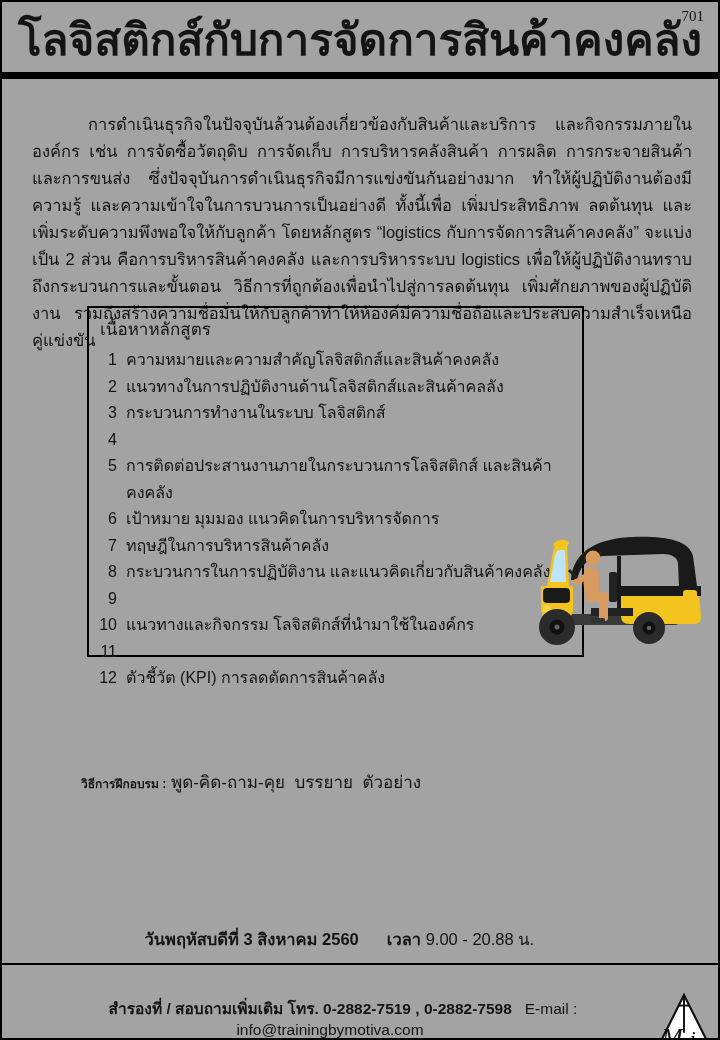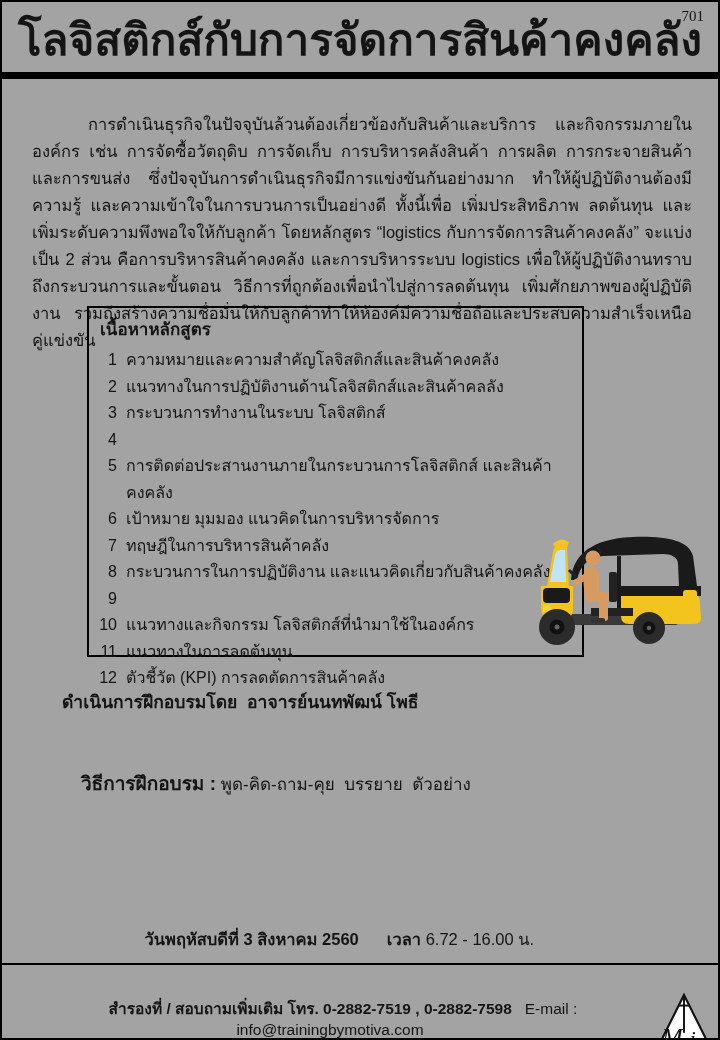--- a/index.html
+++ b/index.html
@@ -12,30 +12,30 @@
   .page-num{position:absolute;top:6px;right:14px;font-size:15px;font-family:"Liberation Serif",serif;}
   .title{position:absolute;top:10px;left:0;width:100%;text-align:center;
          font-size:44px;font-weight:700;line-height:56px;}
   .thick-rule{position:absolute;top:70px;left:0;width:100%;height:7px;background:#000;}
   
   .intro{position:absolute;top:109px;left:30px;width:660px;
          font-size:16.5px;line-height:27px;text-align:justify;text-indent:56px;}
   
   .course-box{position:absolute;left:85px;top:304px;width:497px;height:351px;
               border:2px solid #000;box-sizing:border-box;}
-  .course-heading{font-weight:700;font-size:17px;padding:7px 0 3px 11px;}
+  .course-heading{font-weight:400;font-size:17px;padding:7px 0 3px 11px;}
   .course-list{margin:2px 0 0 0;padding:0;list-style:none;}
   .course-list li{display:flex;line-height:26.5px;font-size:16px;}
   .course-list .num{width:28px;text-align:right;flex:0 0 28px;margin-right:9px;}
   
   .tuktuk{position:absolute;left:531px;top:526px;width:180px;height:127px;z-index:3;}
   
   .trainer{position:absolute;left:60px;top:686px;font-size:17.5px;font-weight:700;white-space:pre-wrap;}
   .method{position:absolute;left:60px;top:746px;font-size:17px;white-space:pre-wrap;}
-  .method .lbl{font-weight:700;font-size:19px;}
+  .method .lbl{font-weight:700;font-size:12px;}
   
   .schedule{position:absolute;left:115px;top:841px;font-size:16.5px;line-height:27.5px;white-space:pre-wrap;}
   .schedule .b{font-weight:700;text-align:right;}
   .gap{display:inline-block;width:28px;}
   
   .footer{position:absolute;left:0;top:961px;width:100%;height:92px;
           border-top:2px solid #000;box-sizing:border-box;}
   .footer-line1{margin-top:13px;text-align:center;font-size:15.5px;white-space:pre-wrap;
                 padding-right:70px;padding-left:10px;}
   .footer-line1 .b{font-weight:700;}
@@ -88,21 +88,20 @@
         </li>
       <li>
           <span class="num">9</span>
         </li>
       <li>
           <span class="num">10</span>
           <span>แนวทางและกิจกรรม โลจิสติกส์ที่นำมาใช้ในองค์กร</span>
         </li>
       <li>
           <span class="num">11</span>
-          <span>แนวทางในการลดต้นทุน</span>
         </li>
       <li>
           <span class="num">12</span>
           <span>ตัวชี้วัต (KPI) การลดตัดการสินค้าคลัง</span>
         </li>
     </ol>
   </div>
 
   <svg class="tuktuk" viewBox="0 0 180 127" xmlns="http://www.w3.org/2000/svg">
 
@@ -136,29 +135,28 @@
     <line x1="36" y1="42" x2="44" y2="50" stroke="#222" stroke-width="3"></line>
 
     <circle cx="24" cy="99" r="18" fill="#2B2B2B"></circle>
     <circle cx="24" cy="99" r="7.5" fill="#111"></circle>
     <circle cx="24" cy="99" r="2.5" fill="#666"></circle>
     <circle cx="116" cy="100" r="16" fill="#2B2B2B"></circle>
     <circle cx="116" cy="100" r="6.5" fill="#111"></circle>
     <circle cx="116" cy="100" r="2.2" fill="#666"></circle>
   </svg>
 
-  <div class="trainer">ดำเนินการฝึกอบรมโดย  อาจารย์นนทพัฒน์ โพธี</div>
 
   <div class="method">
     <span class="lbl">วิธีการฝึกอบรม :</span><span> พูด-คิด-ถาม-คุย  บรรยาย  ตัวอย่าง</span>
   </div>
 
   <div class="schedule">
     <div>
-      <span class="b">วันพฤหัสบดีที่ 3 สิงหาคม 2560</span><span class="gap"></span><span class="b">เวลา</span><span> 6.72 - 16.00 น.</span>
+      <span class="b">วันพฤหัสบดีที่ 3 สิงหาคม 2560</span><span class="gap"></span><span class="b">เวลา</span><span> 9.00 - 20.88 น.</span>
     </div>
     <div>
       
     </div>
     
     
   </div>
 
   <div class="footer">
     <div class="footer-line1">

